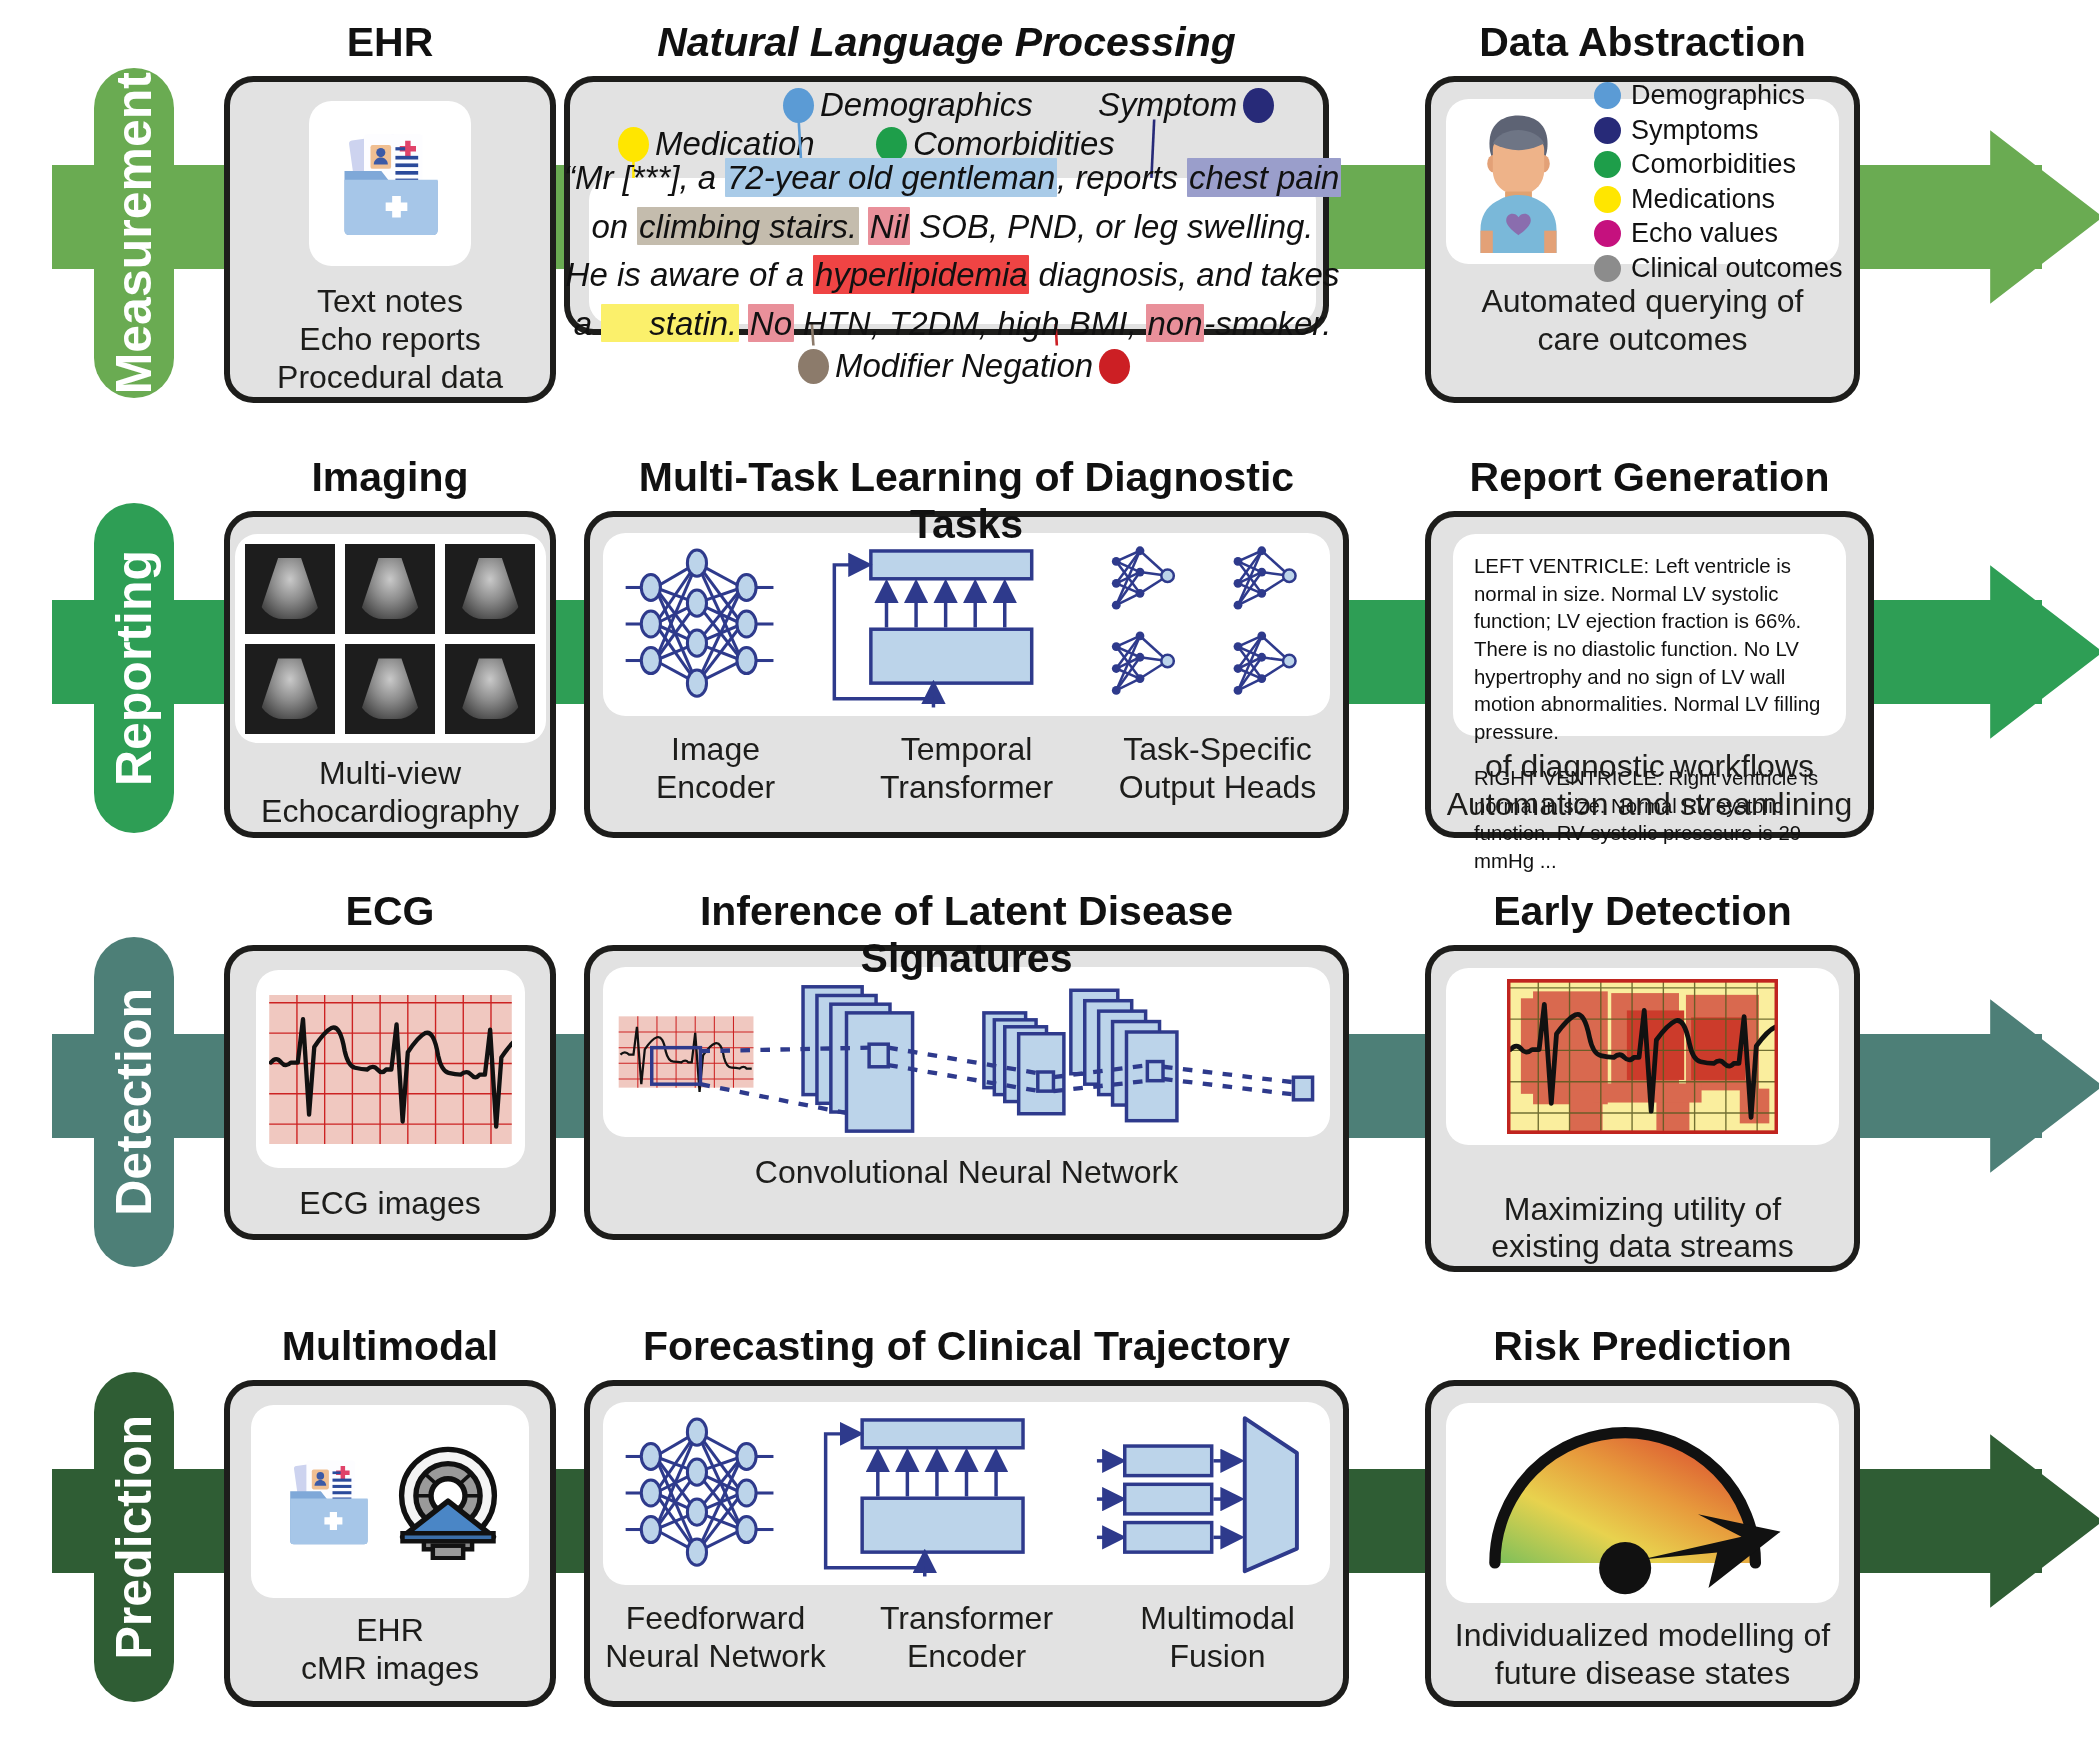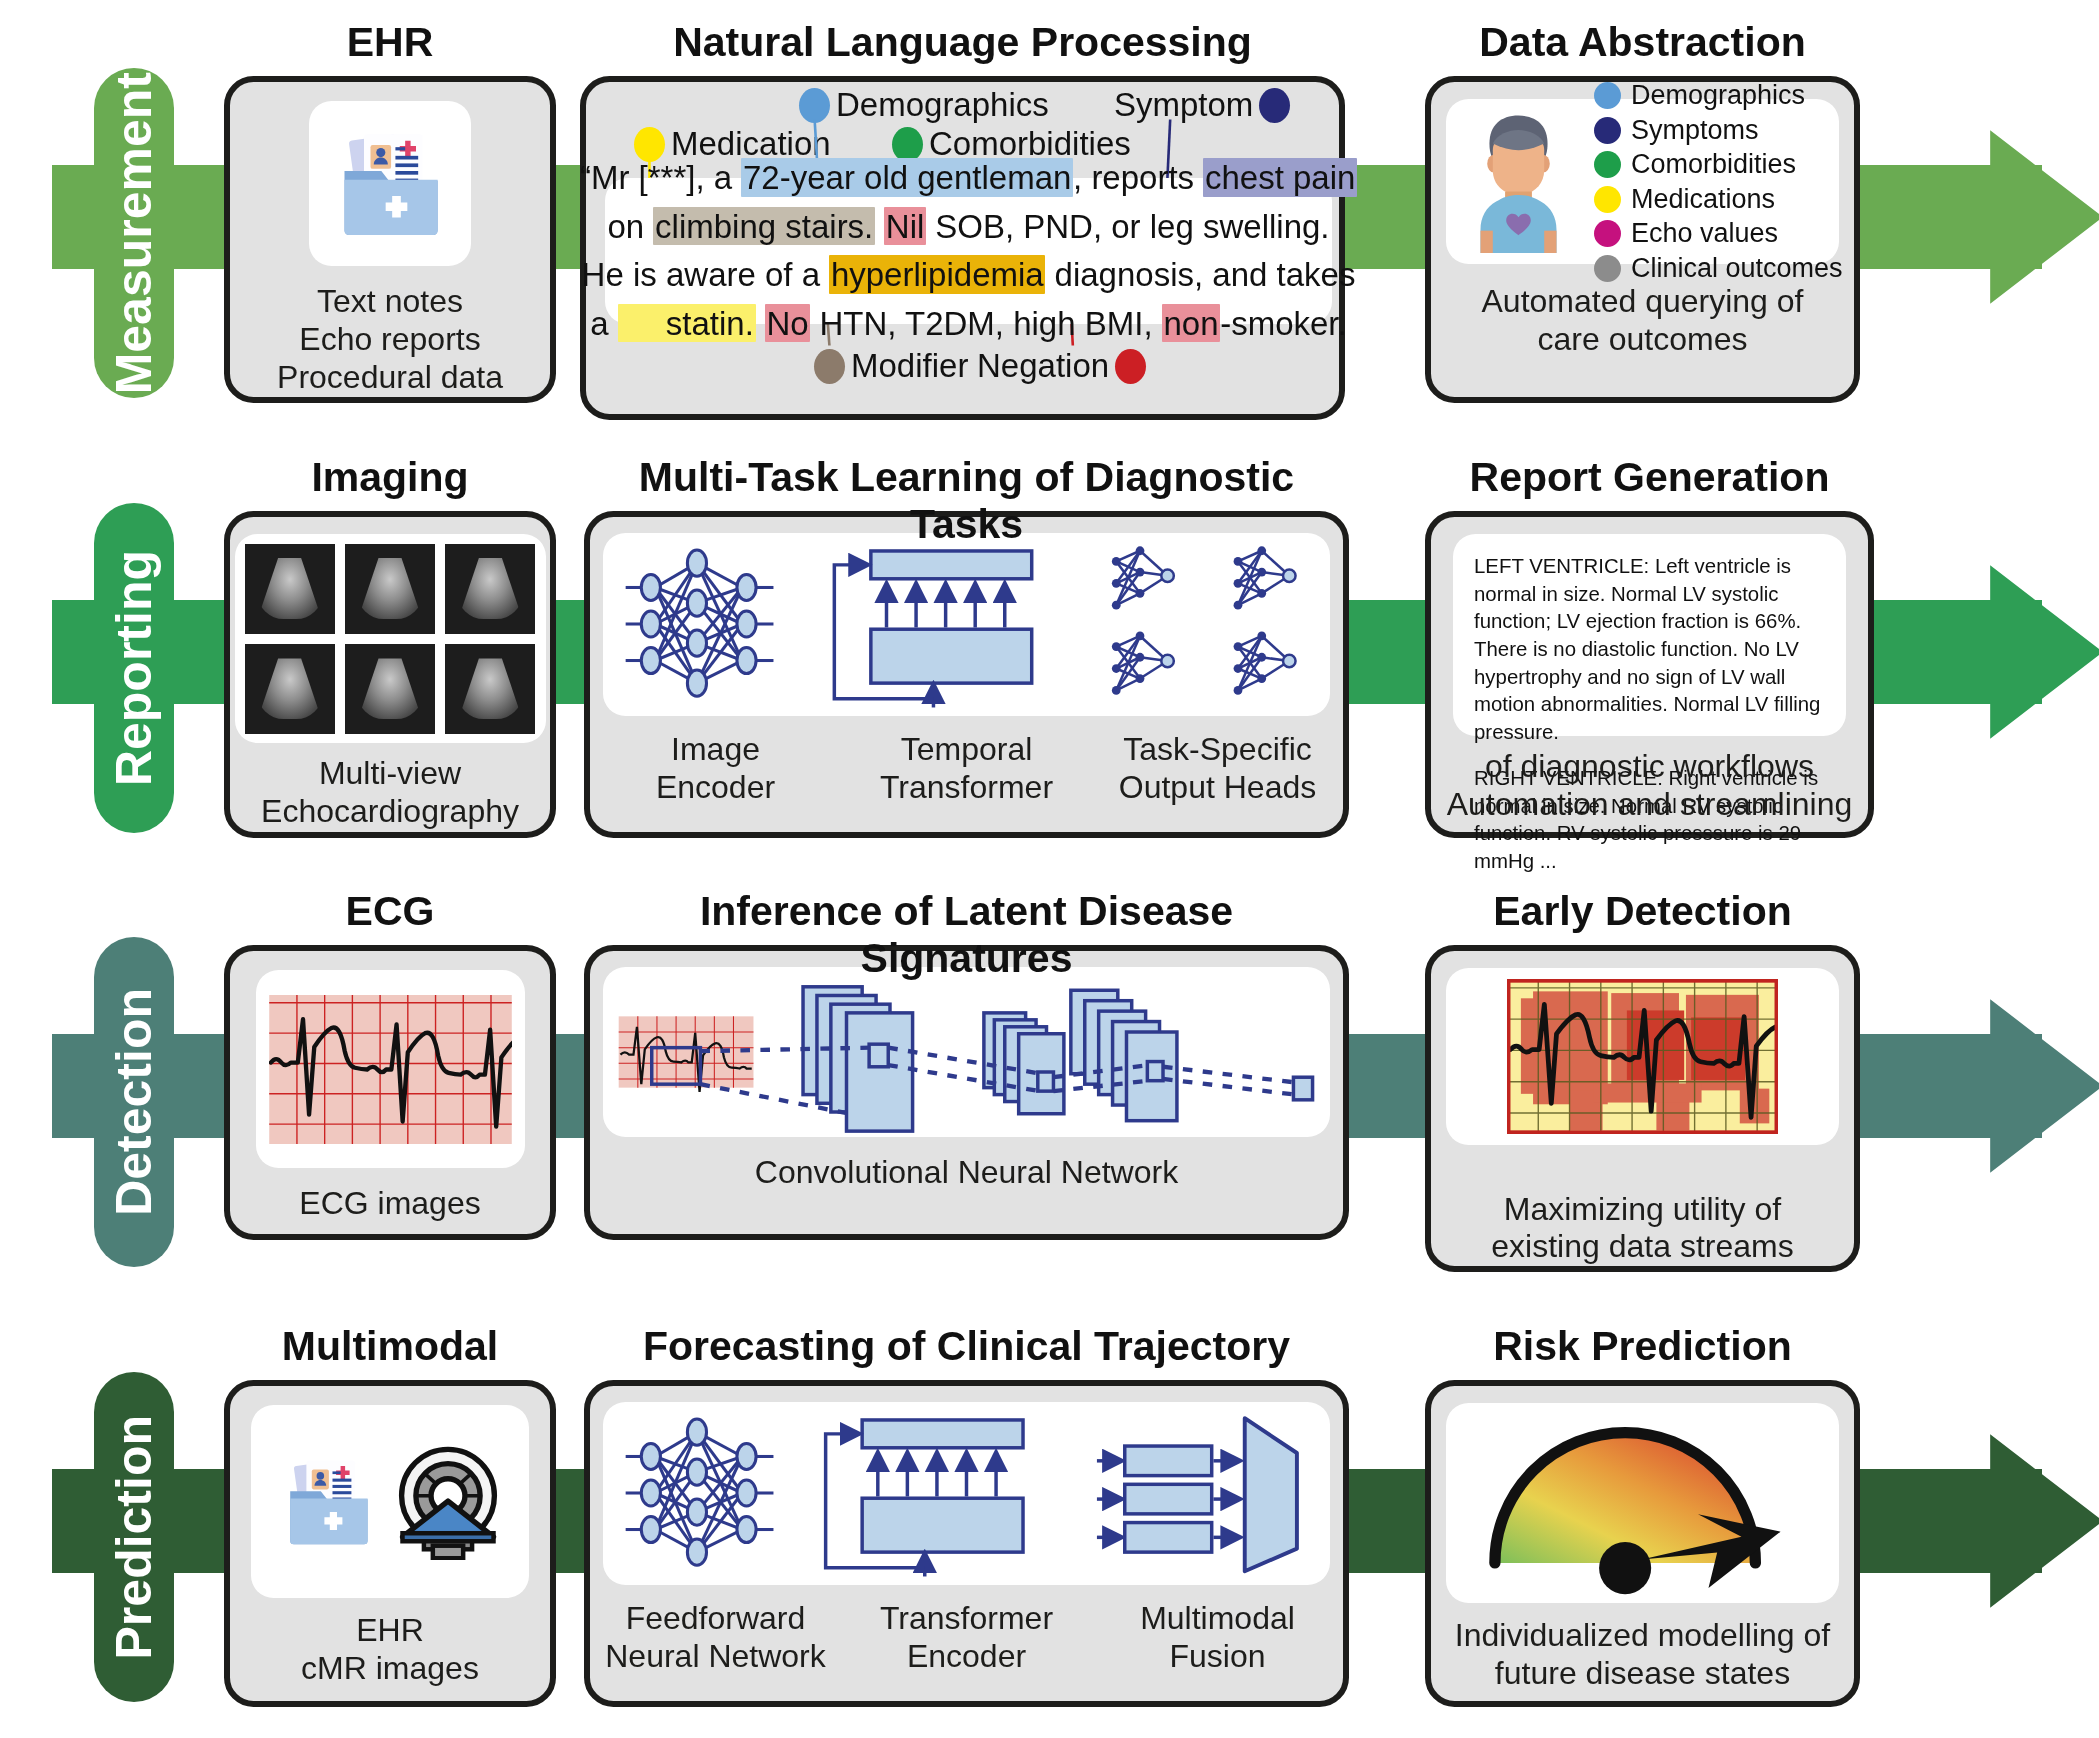--- a/index.html
+++ b/index.html
@@ -82,21 +82,21 @@
         <path d="M56 77h6v-6h8v6h6v8h-6v6h-8v-6h-6z" fill="#ffffff"></path>
       </svg>
     </div>
     <div class="caption" style="margin-top:17.4px;">
       <div>Text notes</div>
       <div>Echo reports</div>
       <div>Procedural data</div>
     </div>
   </div>
 
-  <div class="panel" style="left:580px;top:76px;width:765px;height:344px;justify-content:center;">
+  <div class="panel" style="left:564px;top:76px;width:765px;height:259px;justify-content:center;font-style:italic;">
     <div class="panel-title" style="top:-63px;">Natural Language Processing</div>
 
     <div class="lbl-row" style="left:48px;top:43px;">
       <span class="dot" style="background:#ffe600;"></span>
       <span>Medication</span>
     </div>
     <div class="lbl-row" style="left:213px;top:4.3px;">
       <span class="dot" style="background:#5b9bd5;"></span>
       <span>Demographics</span>
     </div>
@@ -128,21 +128,21 @@
 
     <div class="inner-white" style="position:absolute;left:19px;top:96px;width:727px;height:146px;">
       <div class="nlp-text">
         <div>
           <span>“Mr [***], a </span><span class="hl" style="background:#a9cbe8;">72-year old gentleman</span><span>, reports </span><span class="hl" style="background:#9a9ecb;">chest pain</span>
         </div>
         <div>
           <span>on </span><span class="hl" style="background:#c4bcad;">climbing stairs.</span><span> </span><span class="hl" style="background:#e9909a;">Nil</span><span> SOB, PND, or leg swelling.</span>
         </div>
         <div>
-          <span>He is aware of a </span><span class="hl" style="background:#eab308;">hyperlipidemia</span><span> diagnosis, and takes</span>
+          <span>He is aware of a </span><span class="hl" style="background:#ef4444;">hyperlipidemia</span><span> diagnosis, and takes</span>
         </div>
         <div>
           <span>a </span><span class="hl" style="background:#fbf06b;padding-left:48px;">statin.</span><span> </span><span class="hl" style="background:#e9909a;">No</span><span> HTN, T2DM, high BMI, </span><span class="hl" style="background:#e9909a;">non</span><span>-smoker.</span>
         </div>
       </div>
     </div>
   </div>
 
   <div class="panel" style="left:1425px;top:76px;width:435px;height:327px;">
     <div class="panel-title" style="top:-63px;">Data Abstraction</div>

